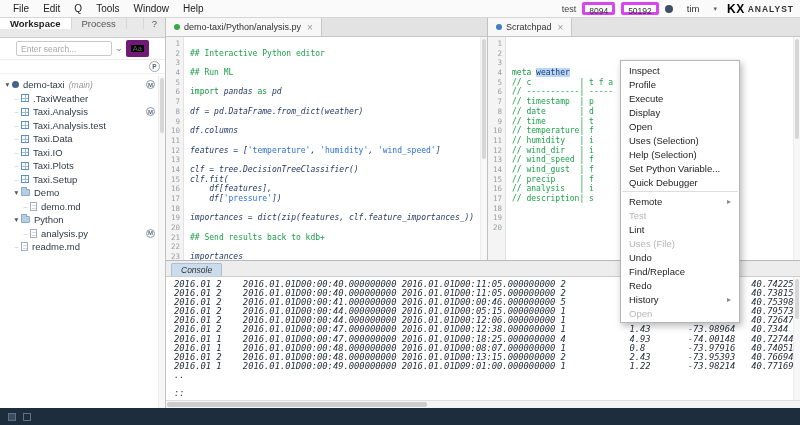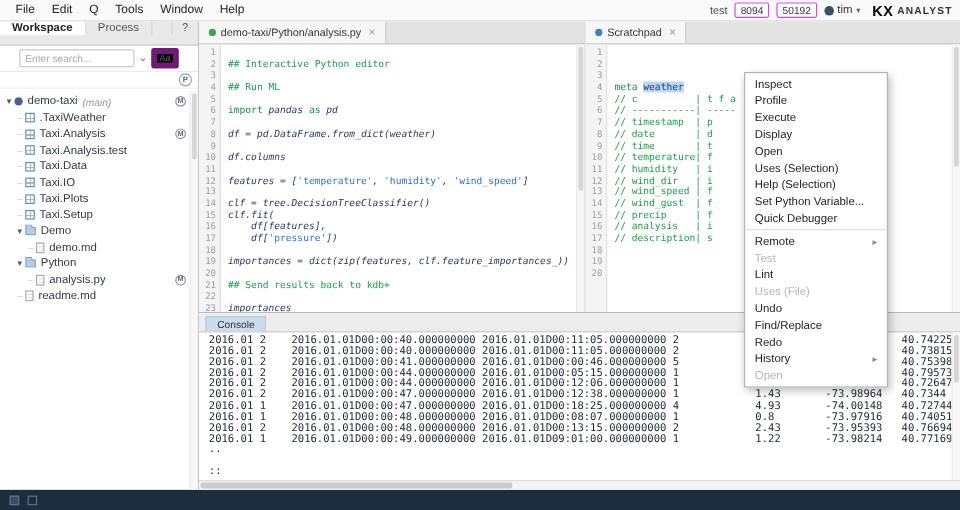--- a/index.html
+++ b/index.html
@@ -5,22 +5,22 @@
   * { margin:0; padding:0; box-sizing:border-box; }
   html,body { width:800px; height:425px; overflow:hidden; }
   body { font-family:"Liberation Sans",sans-serif; background:#fff; position:relative; font-size:11px; color:#222; }
 
   
   .menubar { height:18px; background:#fafafa; border-bottom:1px solid #d6d6d6; display:flex; align-items:center; padding:0 6px; }
   .menu-items { display:flex; align-items:center; }
   .menu-item { padding:0 7px; font-size:10px; color:#222; cursor:default; }
   .menubar-right { margin-left:auto; display:flex; align-items:center; gap:6px; }
   .server-name { font-size:9px; color:#444; }
-  .port-box { border:1px solid #d946ef; border-radius:2px; background:#fff; font-size:8.5px; color:#333; padding:0 4px; height:13px; line-height:12px;text-align:center; }
-  .user-chip { display:flex; align-items:center; gap:3px; font-size:9.5px; color:#333; }
+  .port-box { border:3px solid #d946ef; border-radius:2px; background:#fff; font-size:8.5px; color:#333; padding:0 4px; height:13px; line-height:12px;text-align:center; }
+  .user-chip { display:flex; align-items:center; gap:14px; font-size:9.5px; color:#333; }
   .user-dot { width:8px; height:8px; border-radius:50%; background:#3c4f63; display:inline-block; }
   .caret { font-size:7px; color:#666; }
   .logo { display:flex; align-items:center; gap:3px; margin-left:4px; }
   .logo-kx { font-weight:bold; font-size:12px; color:#000; letter-spacing:0.5px; }
   .logo-text { font-weight:bold; font-size:8.5px; color:#333; letter-spacing:1px; }
 
   
   .main { display:flex; height:390px; }
 
   
@@ -77,21 +77,21 @@
   .tok-kw { color:#13933e; }
   .tok-com { color:#1da04a; }
   .tok-str { color:#2c6fd6; }
   .tok-sel { background:#b7d6fb; color:#253a63; }
   .vscroll { position:absolute; right:0; top:19px; bottom:0; width:7px; background:#f7f7f7; border-left:1px solid #ececec; }
   .v-thumb { margin:2px 1px; background:#d6d6d6; border-radius:3px; }
   .editor.py .v-thumb { height:120px; }
   .editor.sp .v-thumb { height:100px; }
 
   
-  .console { flex:1; min-height:0; display:flex; flex-direction:column; position:relative; background:#fff; }
+  .console { flex:1; min-height:0; display:flex; flex-direction:column; position:relative; background:#fff;font-style:italic; }
   .console-tabbar { height:16px; background:#ededed; border-bottom:1px solid #cccccc; display:flex; align-items:flex-end; padding-left:5px; flex:0 0 auto; }
   .console-tab { background:#cbdcec; border:1px solid #a9c0d4; border-bottom:none; border-radius:2px 2px 0 0; font-size:8.5px; padding:0 9px; color:#333; height:13px; line-height:13px; cursor:default; }
   .console-body { flex:1; min-height:0; padding:3px 0 0 8px; font-family:"DejaVu Sans Mono",monospace; font-size:8.8px; color:#1d2733; overflow:hidden; }
   .console-line { height:9.1px; line-height:9.1px; white-space:pre; }
   .console-hscroll { height:8px; background:#f4f4f4; border-top:1px solid #dddddd; position:relative; flex:0 0 auto; }
   .h-thumb { position:absolute; left:1px; top:1px; height:5px; width:260px; background:#cccccc; border-radius:2px; }
   .console-vscroll { position:absolute; right:0; top:16px; bottom:8px; width:7px; background:#f7f7f7; border-left:1px solid #ececec; }
   .console-vscroll .v-thumb { height:40px; }
 
   

